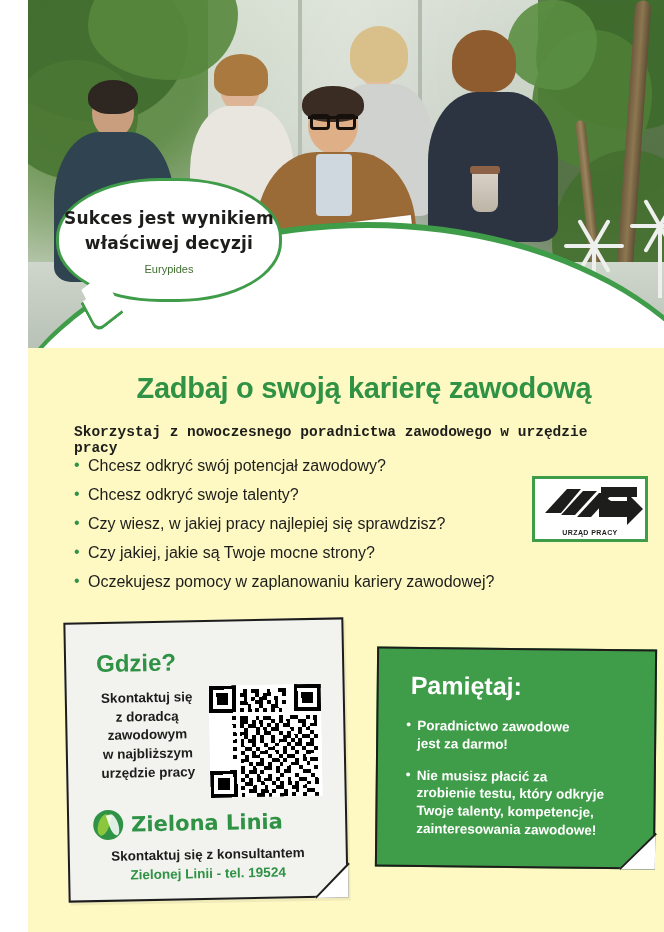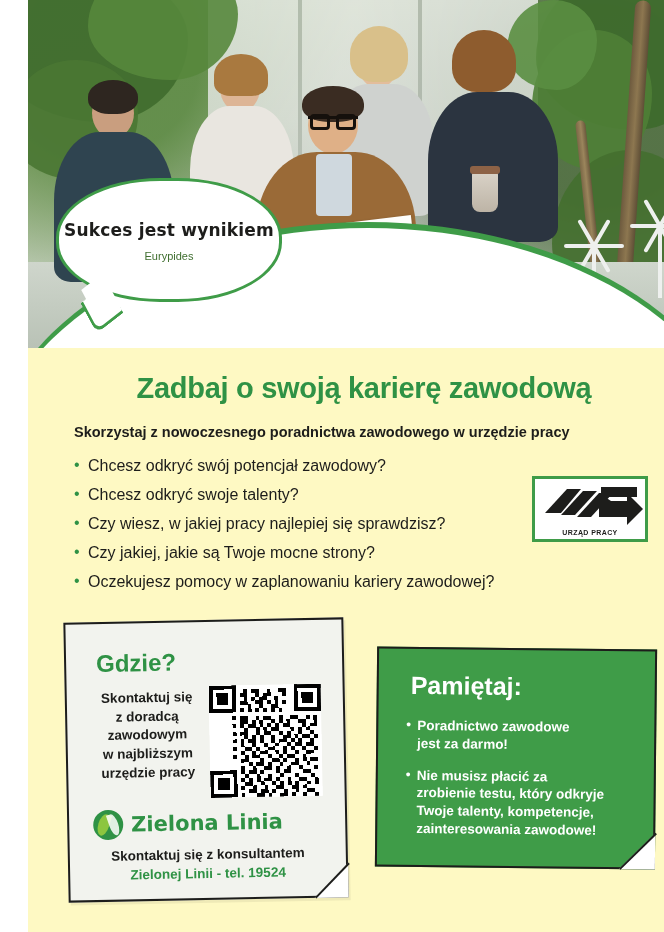--- a/index.html
+++ b/index.html
@@ -198,20 +198,21 @@
     letter-spacing: -.3px;
     text-align: center;
   }
   .subhead {
     position: absolute;
     left: 46px; top: 424px;
     width: 560px;
     font-size: 14.5px;
     font-weight: 700;
     color: #1d1d1b;
+    font-family: Liberation Mono, monospace;
   }
   .bullets {
     position: absolute;
     left: 46px; top: 456px;
     width: 470px;
     list-style: none;
   }
   .bullets li {
     position: relative;
     padding-left: 14px;
@@ -432,20 +433,21 @@
         <div class="blade b3"></div>
     </div>
 
     <div class="swoosh-green"></div>
     <div class="swoosh"></div>
   </div>
 
   <div class="quote-bubble">
     <div class="tail"></div>
     <div class="quote-line">Sukces jest wynikiem</div>
+    <div class="quote-line">właściwej decyzji</div>
     <div class="quote-author">Eurypides</div>
   </div>
 
   <h1 class="headline">Zadbaj o swoją karierę zawodową</h1>
   <p class="subhead">Skorzystaj z nowoczesnego poradnictwa zawodowego w urzędzie pracy</p>
 
   <ul class="bullets">
     <li>Chcesz odkryć swój potencjał zawodowy?</li>
     <li>Chcesz odkryć swoje talenty?</li>
     <li>Czy wiesz, w jakiej pracy najlepiej się sprawdzisz?</li>

